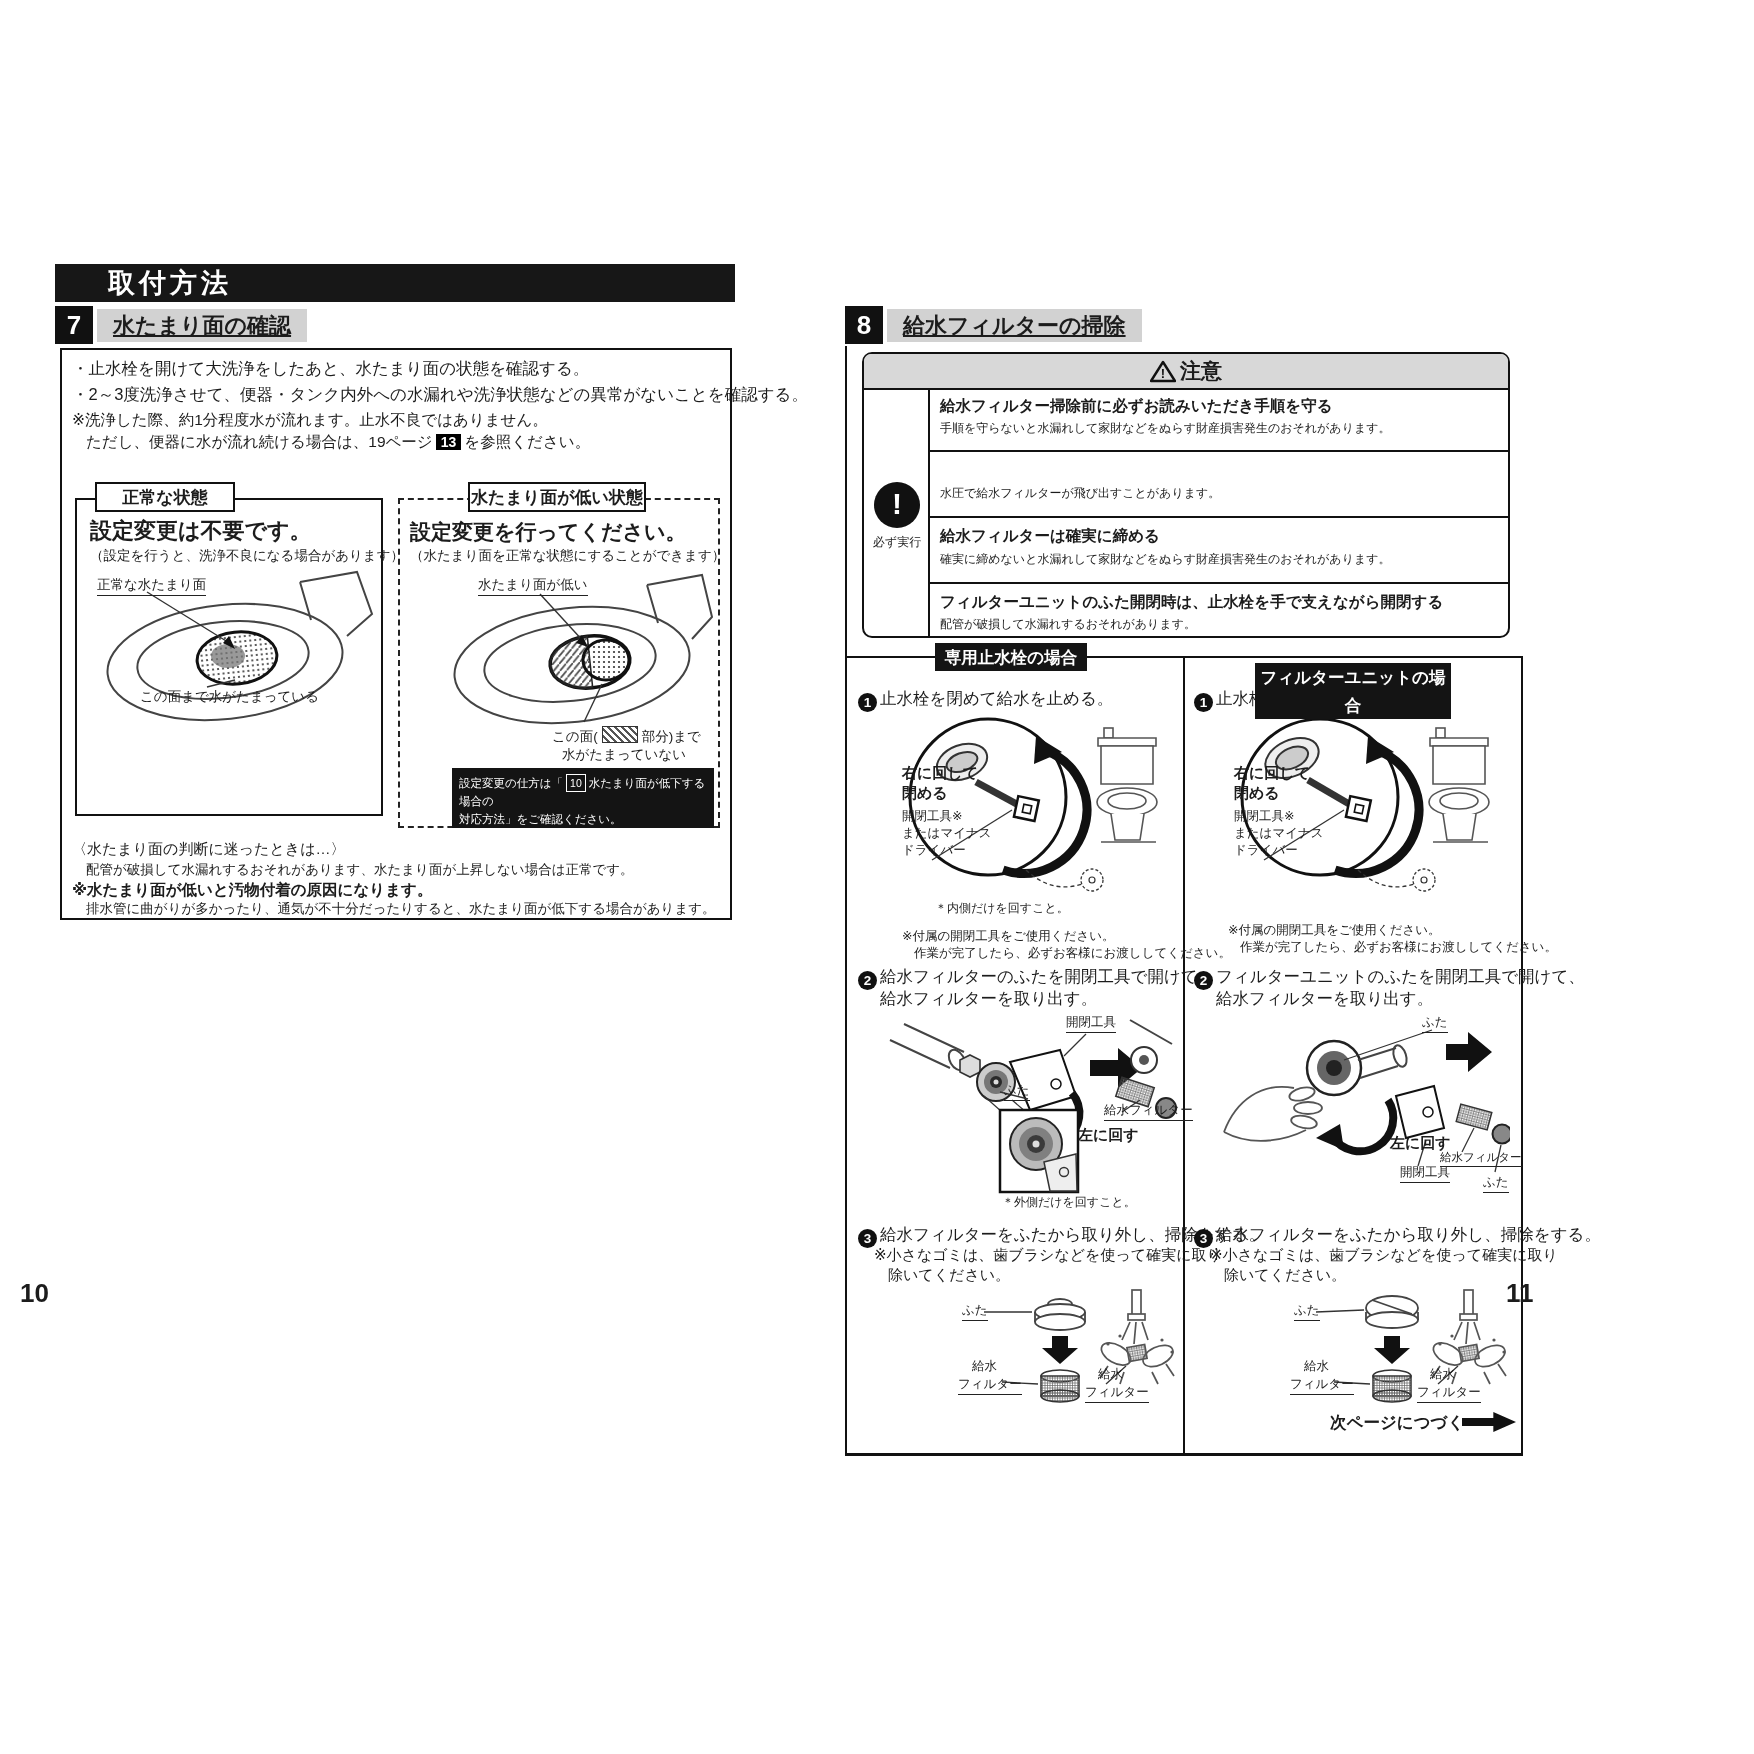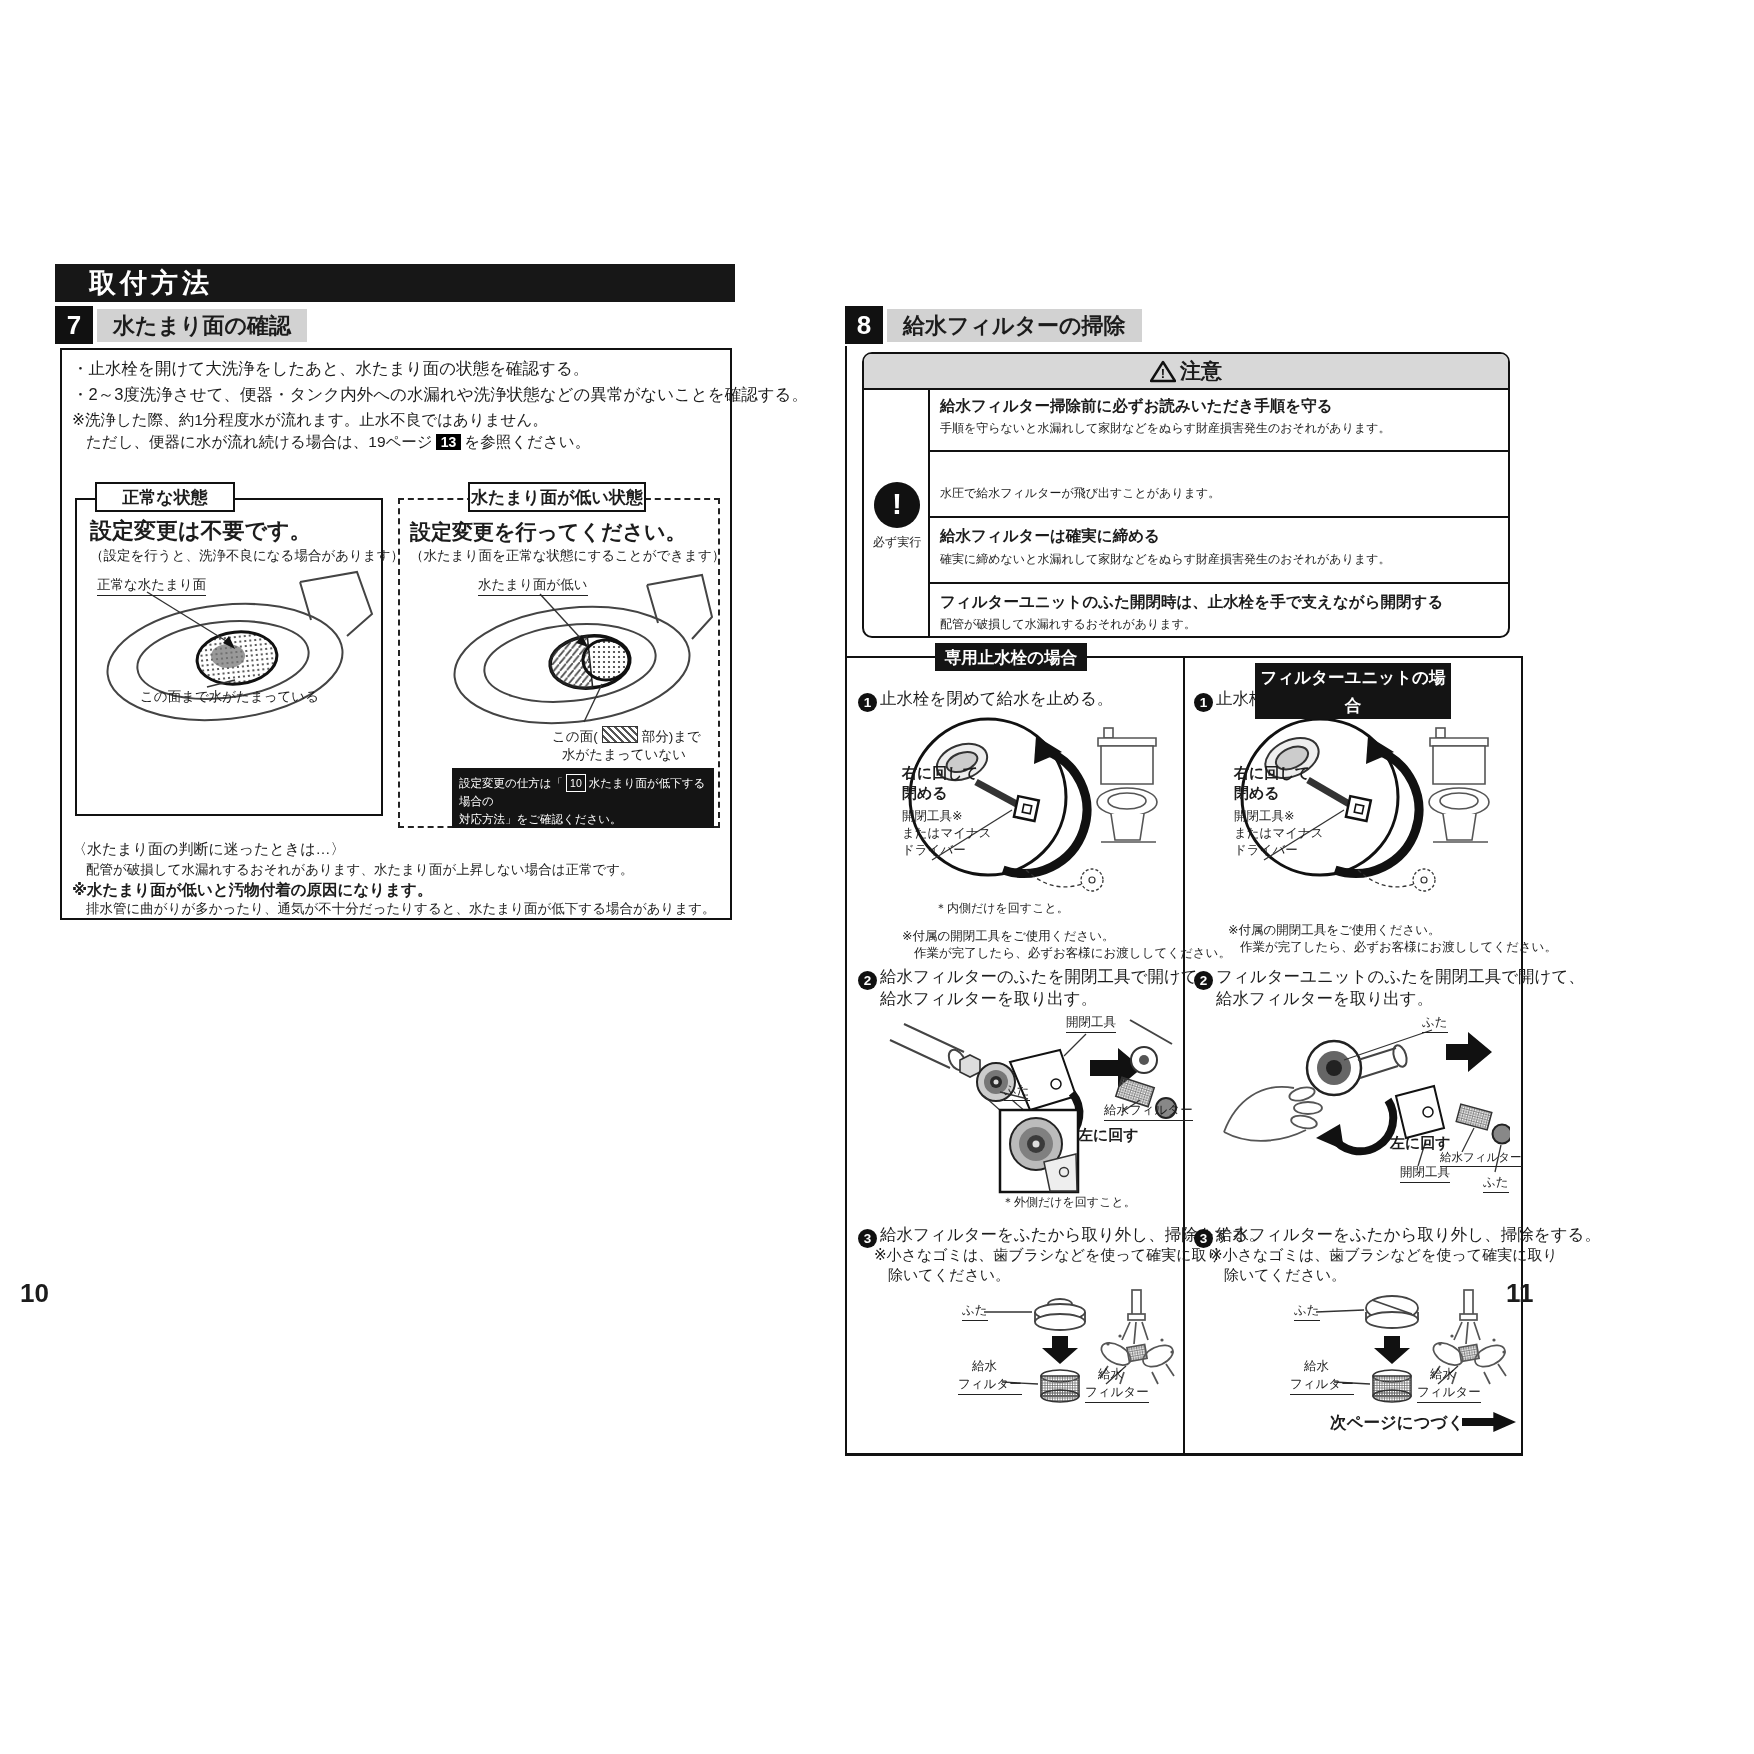--- a/index.html
+++ b/index.html
@@ -6,25 +6,25 @@
   .canvas{position:relative;width:1754px;height:1754px;background:#fff;overflow:hidden;
           font-family:"Liberation Sans","DejaVu Sans",sans-serif;color:#1c1c1c;}
   .abs{position:absolute;}
   .nw{white-space:nowrap;}
   .b{font-weight:bold;}
   .u{border-bottom:1.3px solid #222;padding-bottom:1px;}
   .f11{font-size:11.5px;} .f12{font-size:12.5px;} .f13{font-size:13.5px;}
   .f14{font-size:12px;}  .f15{font-size:15px;}   .f16{font-size:15.5px;}
   .f17{font-size:16.5px;}.f21{font-size:21px;}   .f22{font-size:22px;}
   .hbar{background:#171717;color:#fff;font-weight:bold;font-size:27px;line-height:38px;
-        letter-spacing:4px;padding-left:34px;box-sizing:border-box;}
+        letter-spacing:4px;padding-left:53px;box-sizing:border-box;}
   .secnum{width:38px;height:38px;background:#111;color:#fff;font-weight:bold;font-size:26px;
           text-align:center;line-height:38px;}
   .sectitle{background:#d2d2d2;font-weight:bold;font-size:22px;line-height:33px;
-            padding:0 16px;white-space:nowrap;}
+            padding:0 16px;white-space:nowrap;text-decoration:underline;}
   .outline-box{border:2px solid #111;box-sizing:border-box;background:#fff;}
   .dashed-box{border:2px dashed #222;box-sizing:border-box;background:#fff;}
   .tab{border:2px solid #111;background:#fff;text-align:center;font-weight:bold;
        font-size:17px;line-height:27px;box-sizing:border-box;z-index:3;}
   .badge-dark{display:inline-block;background:#000;color:#fff;font-weight:bold;
               font-size:14px;padding:0 5px;margin:0 3px;}
   .badge-outline{display:inline-block;border:1.5px solid #fff;color:#fff;
                  font-size:10.5px;padding:0 3px;margin:0 3px;}
   .blacknote{background:#141414;color:#fff;font-size:11.5px;line-height:1.55;
              padding:6px 7px;box-sizing:border-box;}

